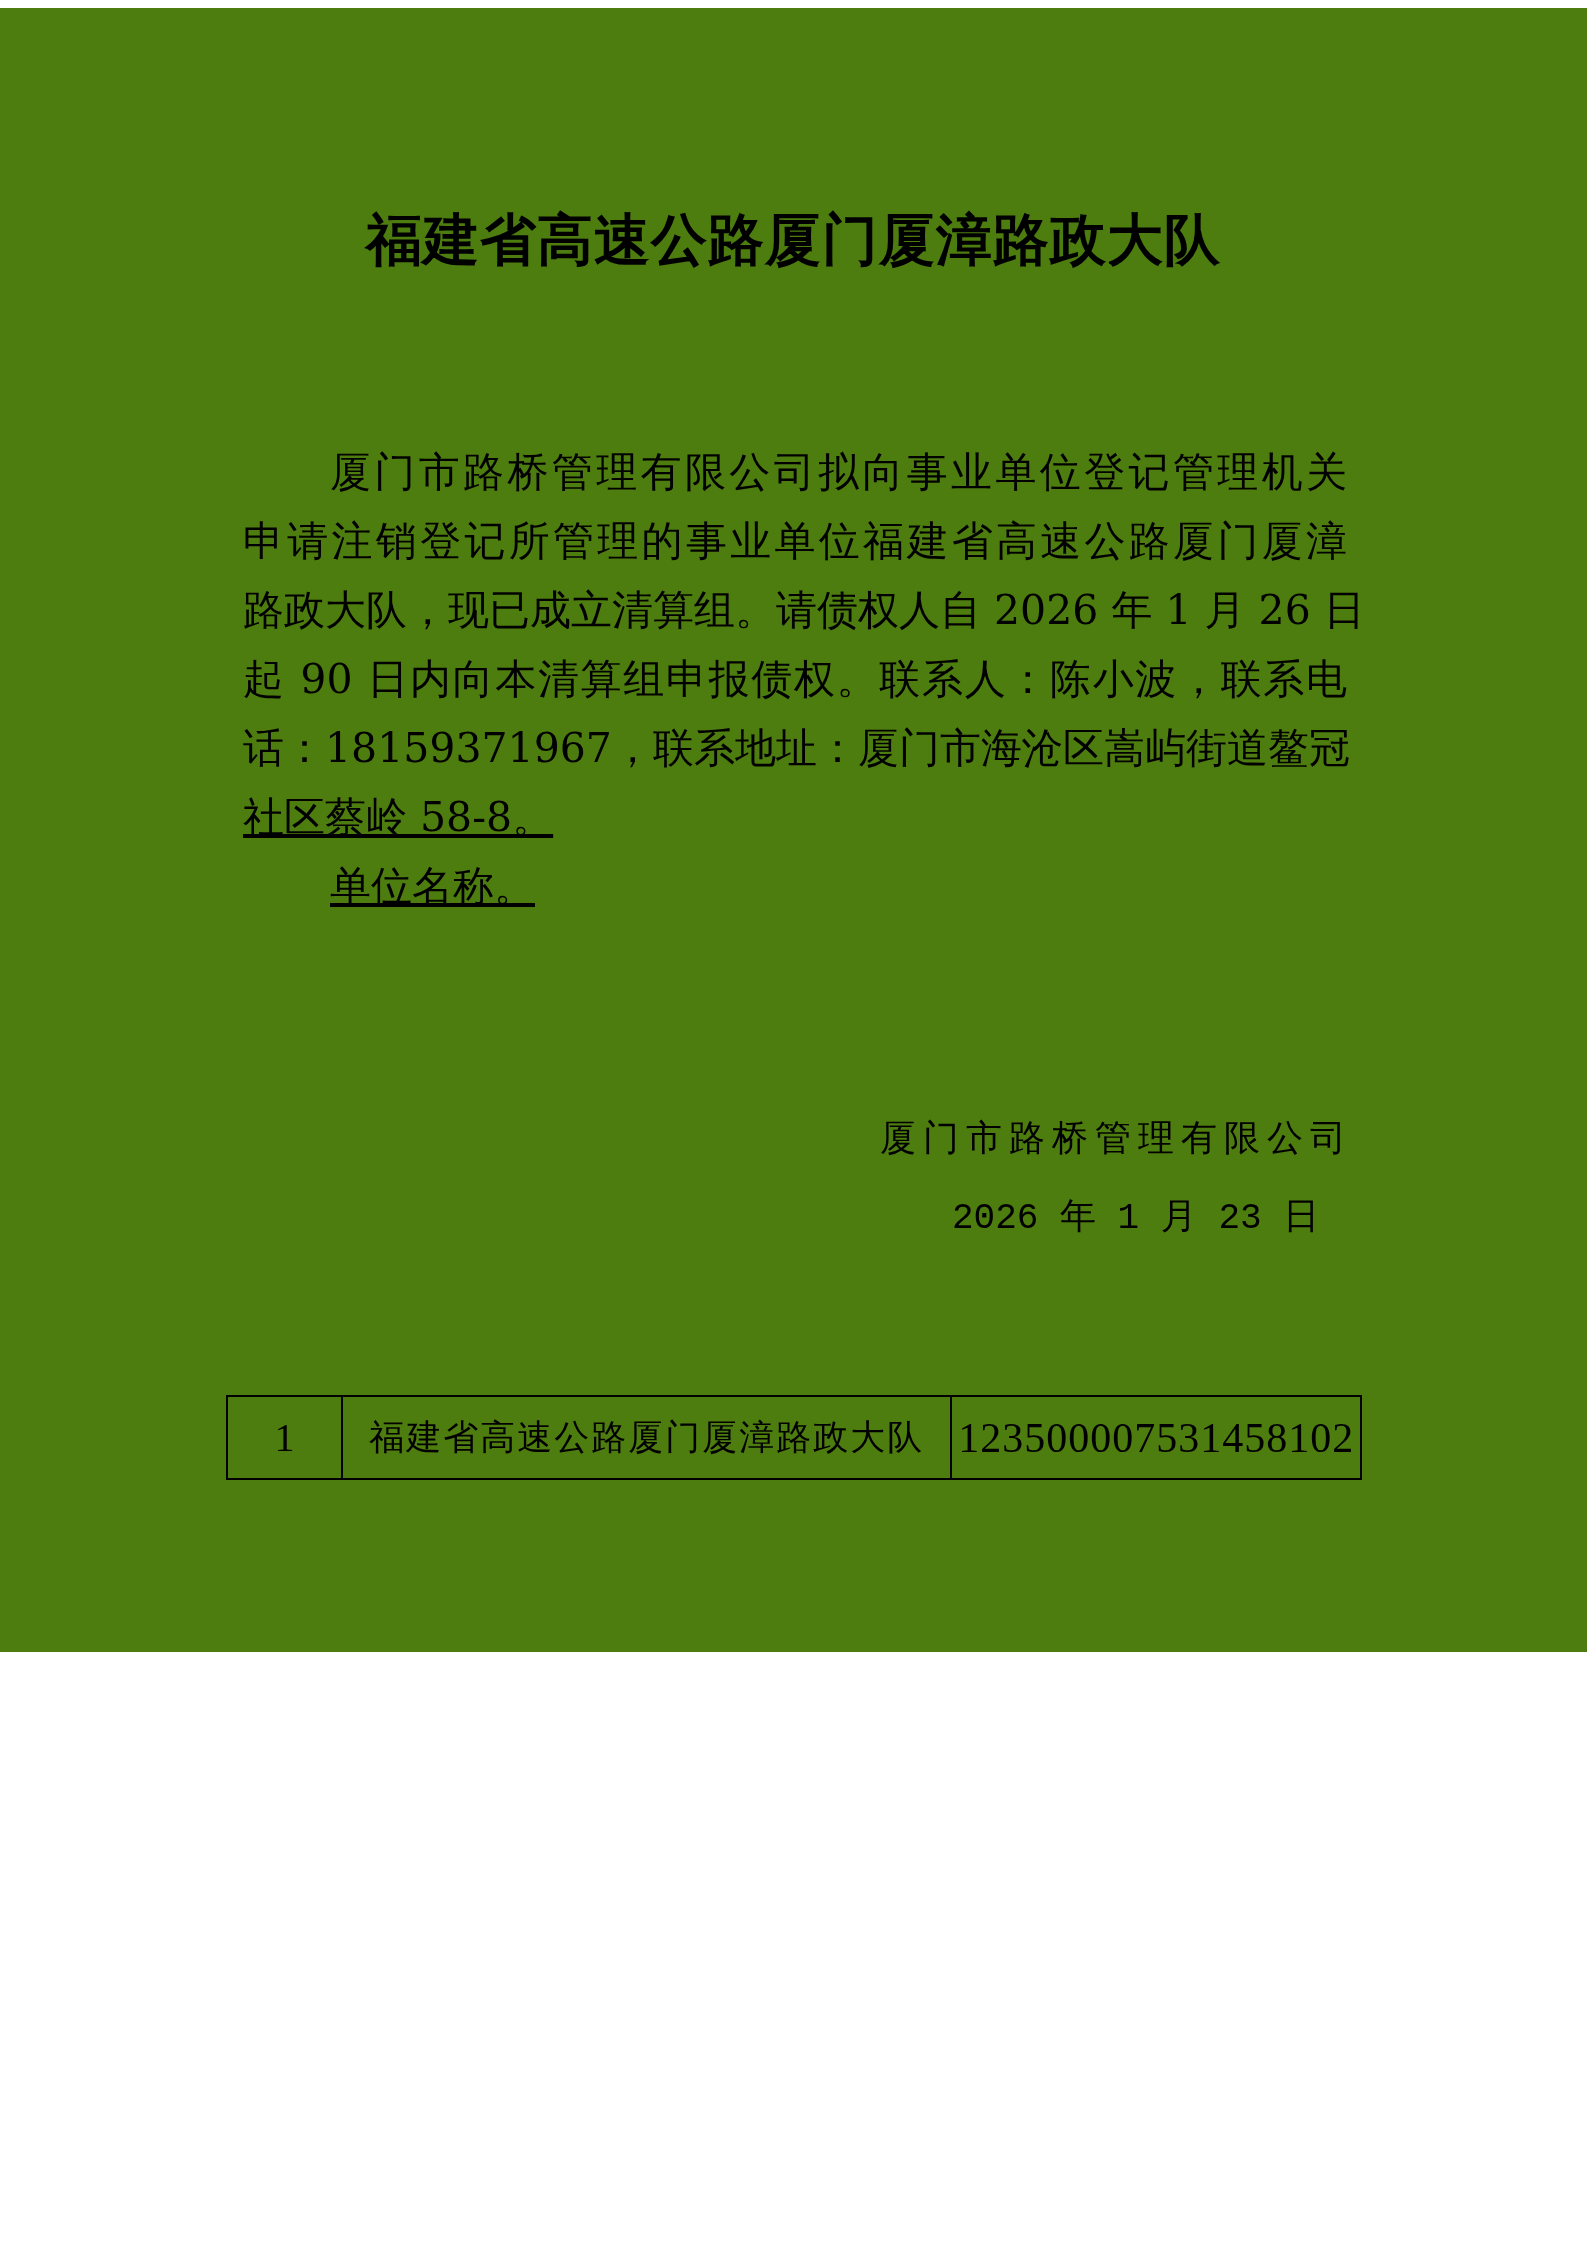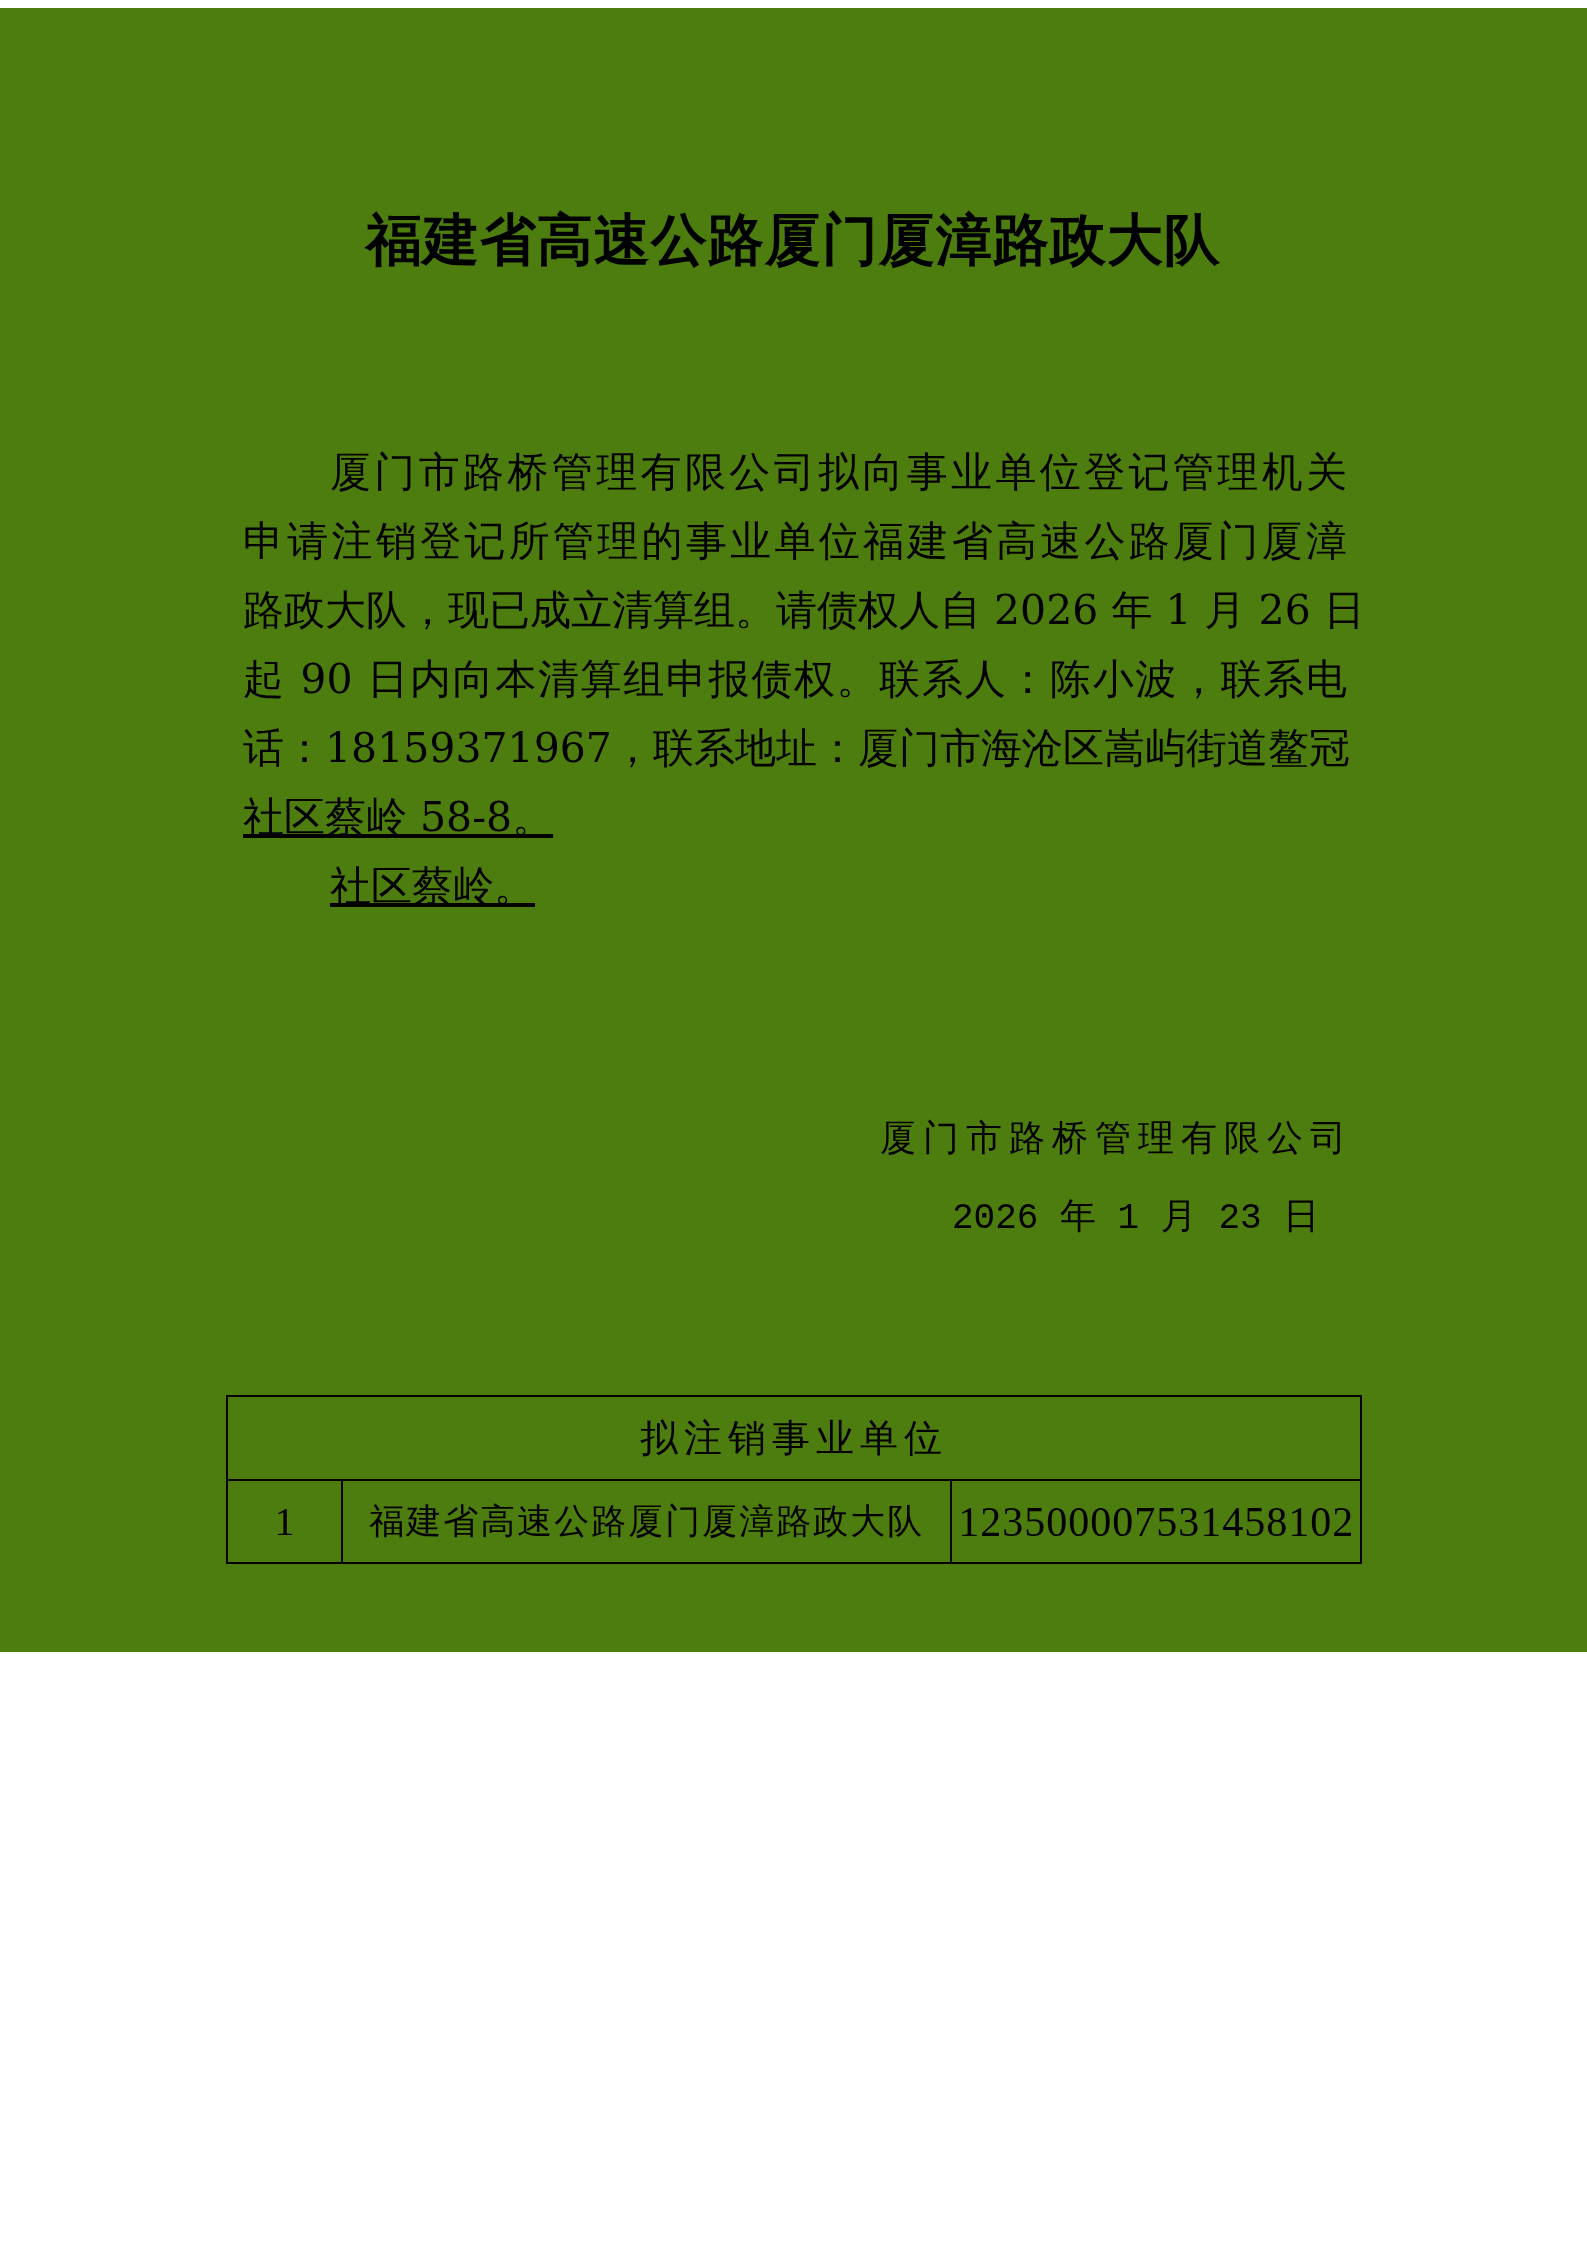--- a/index.html
+++ b/index.html
@@ -101,38 +101,35 @@
 
   <div class="title l1">福建省高速公路厦门厦漳路政大队</div>
 
   <div>
     <div class="body-line indent" style="top:430px;">厦门市路桥管理有限公司拟向事业单位登记管理机关</div>
     <div class="body-line" style="top:499px;">申请注销登记所管理的事业单位福建省高速公路厦门厦漳</div>
     <div class="body-line" style="top:568px;">路政大队，现已成立清算组。请债权人自 2026 年 1 月 26 日</div>
     <div class="body-line" style="top:637px;">起 90 日内向本清算组申报债权。联系人：陈小波，联系电</div>
     <div class="body-line" style="top:706px;">话：18159371967，联系地址：厦门市海沧区嵩屿街道鳌冠</div>
     <div class="body-line last" style="top:775px;">社区蔡岭 58-8。</div>
-    <div class="body-line indent last" style="top:844px;">社区蔡岭。</div>
+    <div class="body-line indent last" style="top:844px;">单位名称。</div>
   </div>
 
   <div>
     <div class="sig org">厦门市路桥管理有限公司</div>
     <div class="sig date">2026 年 1 月 23 日</div>
   </div>
 
   <table class="tbl">
     <colgroup>
       <col class="col-idx">
       <col class="col-name">
       <col class="col-code">
     </colgroup>
     <tbody>
-        <tr class="caption-row">
-      <td colspan="3">拟注销事业单位</td>
-    </tr>
     <tr class="data-row">
       <td class="cell-idx">1</td>
       <td class="cell-name">福建省高速公路厦门厦漳路政大队</td>
       <td class="cell-code">123500007531458102</td>
     </tr>
   </tbody>
     </table>
 
 </div>
 

